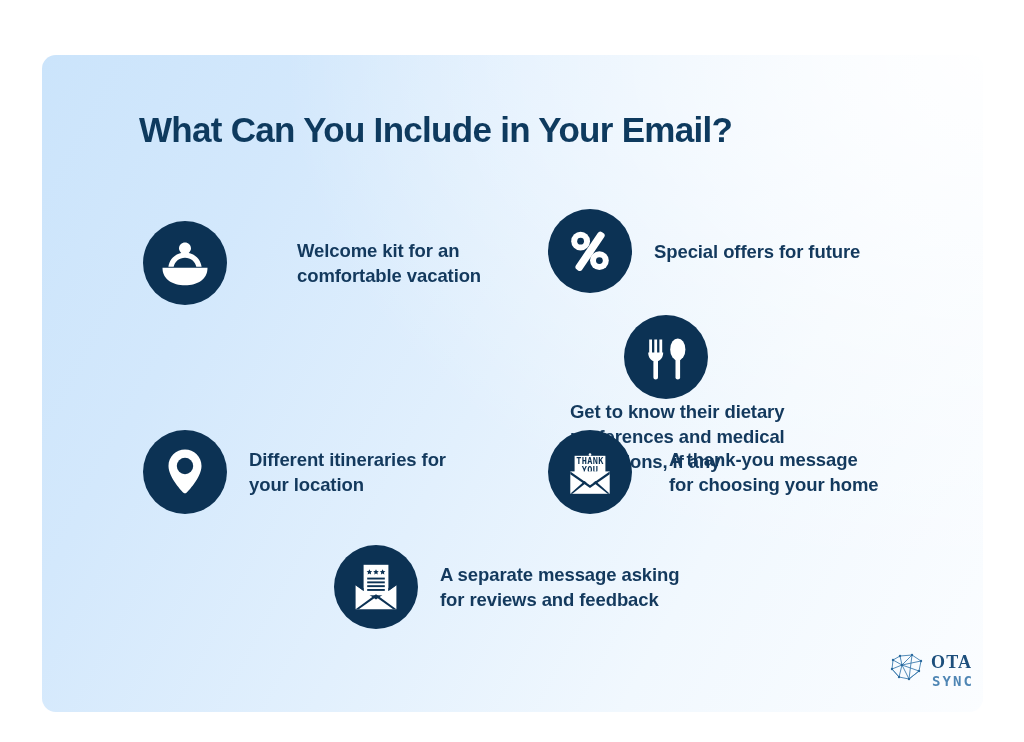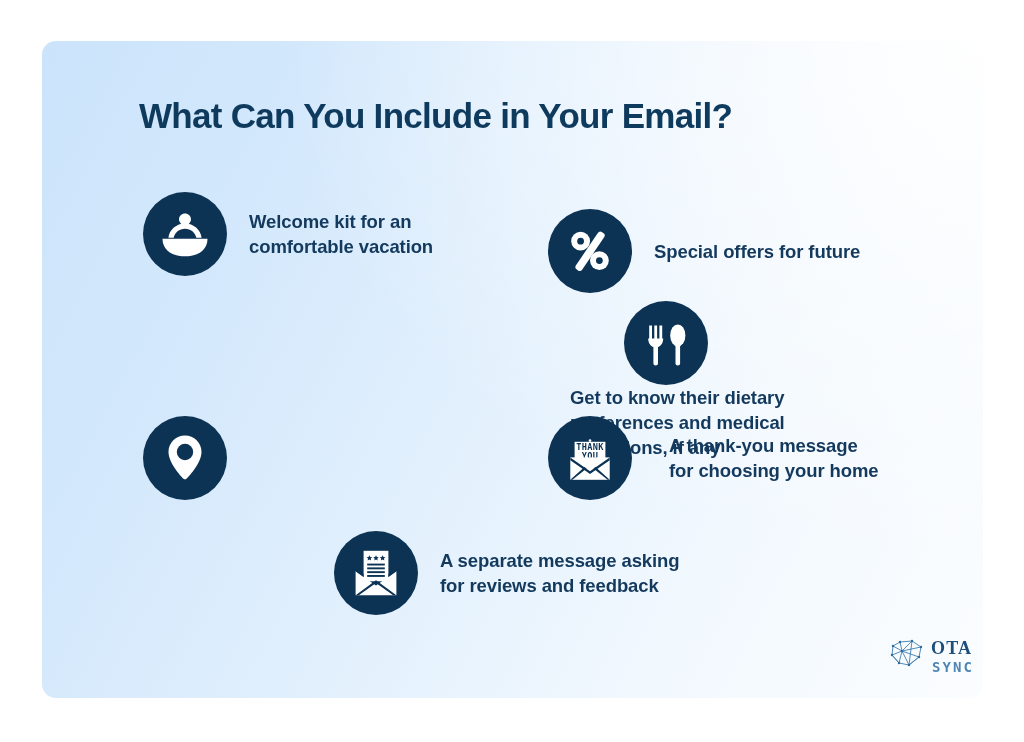--- a/index.html
+++ b/index.html
@@ -13,20 +13,21 @@
     height: 742px;
     overflow: hidden;
     font-family: "Liberation Sans", sans-serif;
     -webkit-font-smoothing: antialiased;
   }
   #canvas {
     position: relative;
     width: 1024px;
     height: 653px;
     background: #ffffff;
+    margin-top: 14px;
   }
   
   #card {
     position: absolute;
     left: 42px;
     top: 41px;
     width: 941px;
     height: 657px;
     border-radius: 14px;
     background:
@@ -73,24 +74,24 @@
     font-size: 18.5px;
     font-weight: bold;
     line-height: 25px;
     color: #13395d;
     letter-spacing: -0.1px;
     white-space: pre-line;
   }
   .item.wide .item-text { max-width: 260px; }
 
   
-  #item-0 { left: 101px; top: 151px; }
+  #item-0 { left: 101px; top: 166px; gap: 48px; }
   #item-1 { left: 101px; top: 260px; }
   #item-2 { left: 101px; top: 375px; }
-  #item-3 { left: 506px; top: 168px; }
+  #item-3 { left: 506px; top: 154px; }
   #item-4 { left: 506px; top: 260px; flex-direction: column; }
   #item-5 { left: 506px; top: 375px; gap: 15px; }
   #item-6 { left: 292px; top: 490px; }
 
   
   #logo {
     position: absolute;
     left: 848px;
     top: 597px;
     width: 84px;
@@ -146,20 +147,22 @@
     </div>
 
 
     <div class="item" id="item-2">
       <div class="badge">
         <svg width="84" height="84" viewBox="0 0 84 84" aria-hidden="true">
           <path d="M42 19.5c-9.1 0-16.5 7.3-16.5 16.4 0 11.7 14.3 26.1 15 26.8.8.8 2.2.8 3 0 .7-.7 15-15.1 15-26.8 0-9.1-7.4-16.4-16.5-16.4z" fill="#ffffff"></path>
           <circle cx="42" cy="36" r="8.2" fill="#0c3254"></circle>
         </svg>
       </div>
+      <div class="item-text">Different itineraries for
+your location</div>
     </div>
 
     <div class="item" id="item-3">
       <div class="badge">
         <svg width="84" height="84" viewBox="0 0 84 84" aria-hidden="true">
           <circle cx="32.6" cy="32.2" r="9.4" fill="#ffffff"></circle>
           <circle cx="32.6" cy="32.2" r="3.4" fill="#0c3254"></circle>
           <circle cx="51.4" cy="51.6" r="9.4" fill="#ffffff"></circle>
           <circle cx="51.4" cy="51.6" r="3.4" fill="#0c3254"></circle>
           <rect x="38.4" y="19.6" width="7.6" height="45.2" rx="3.1" fill="#ffffff" transform="rotate(34 42 42)"></rect>

